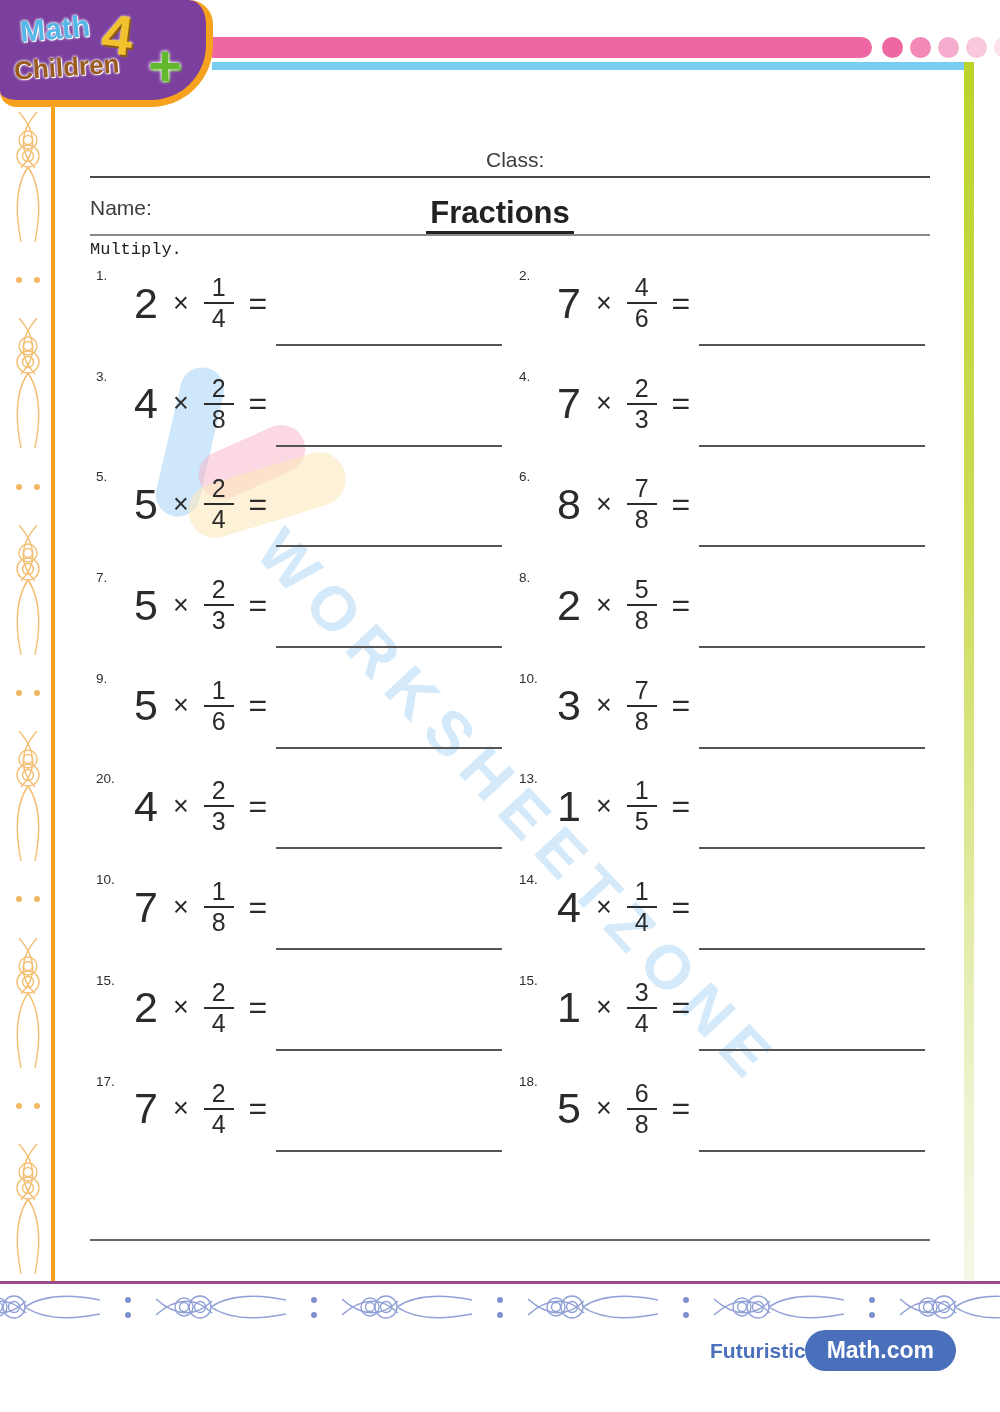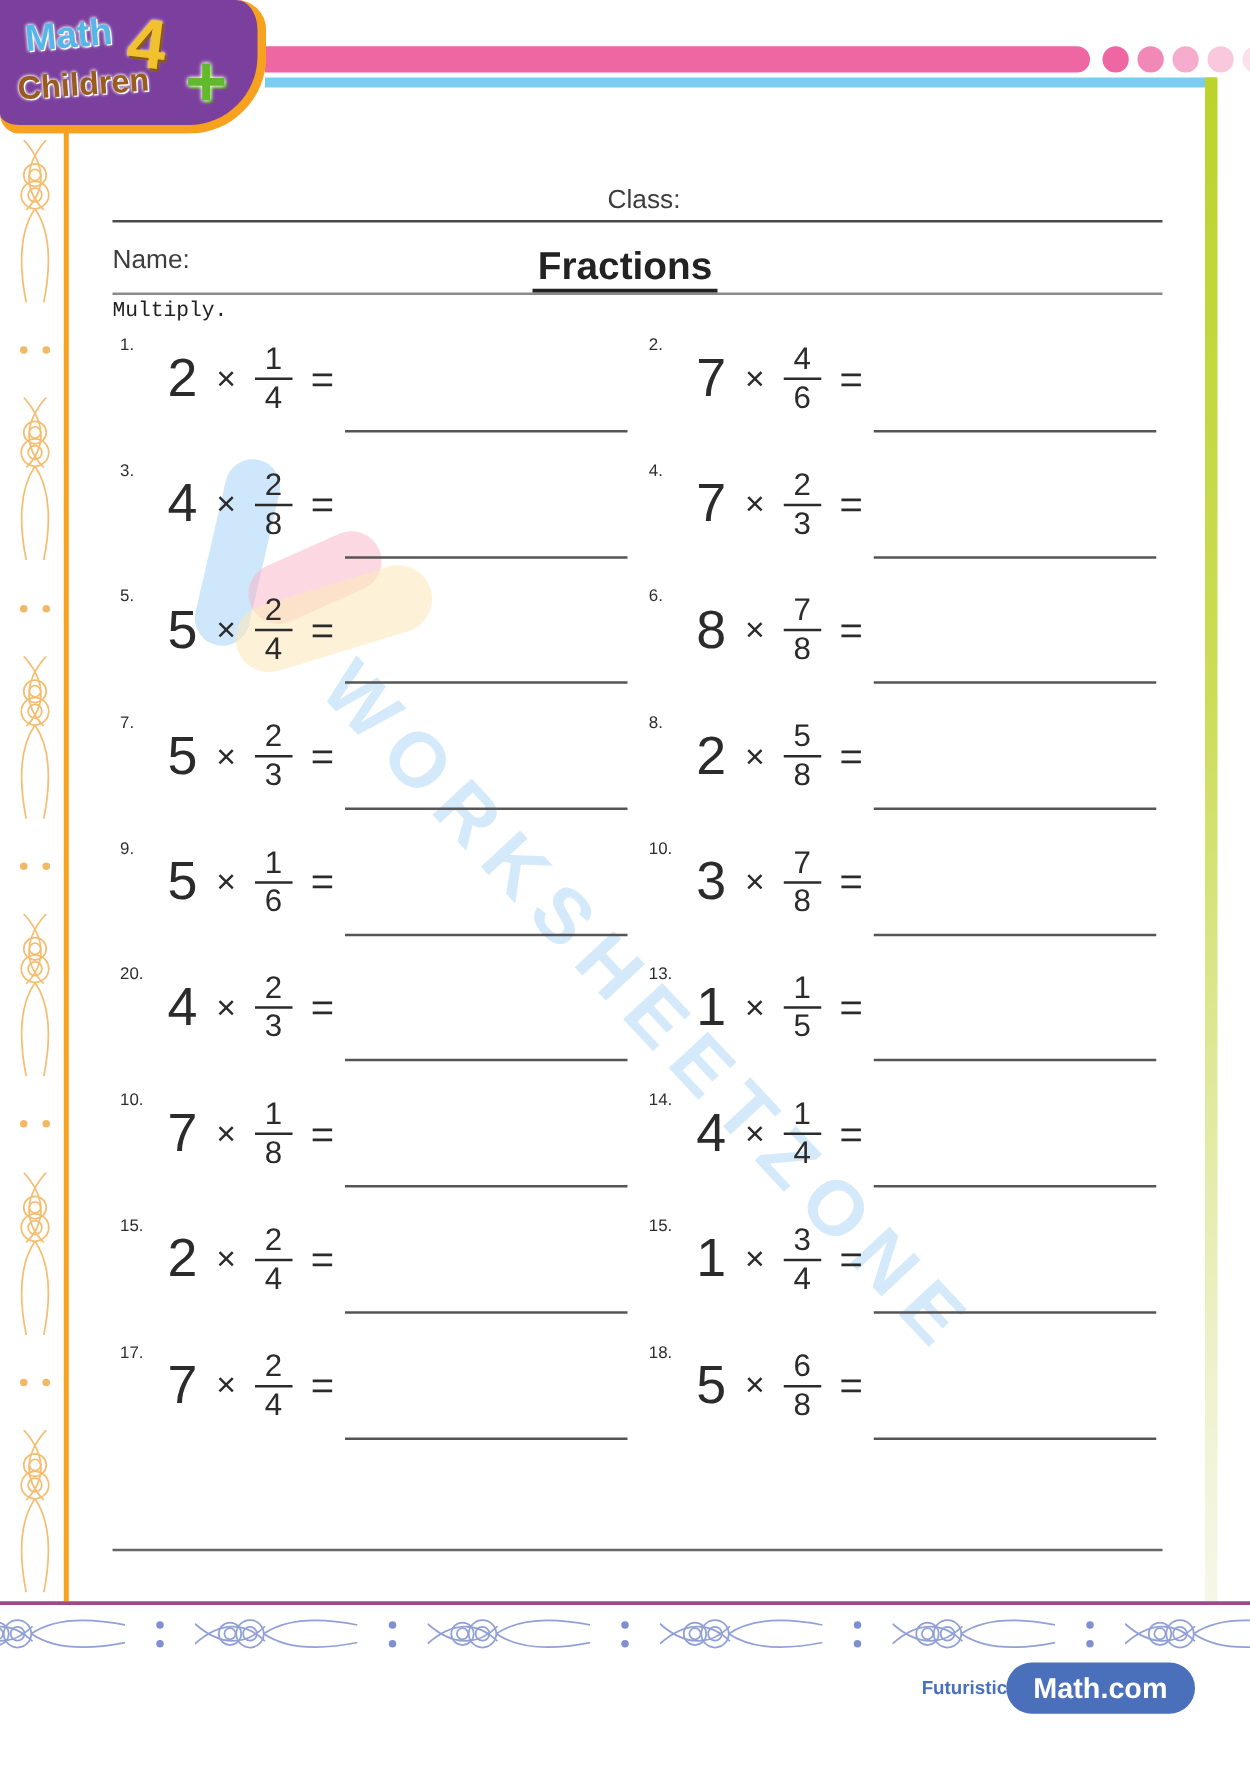--- a/index.html
+++ b/index.html
@@ -36,21 +36,21 @@
 
   
   .rule-bottom{position:absolute;left:90px;top:1239px;width:840px;height:2px;background:#666;}
   .purple-line{position:absolute;left:0;top:1281px;width:1000px;height:3px;background:#9c4b88;}
   .bottom-band{position:absolute;left:-30px;top:1290px;width:1060px;height:34px;display:flex;
         justify-content:space-between;align-items:center;}
   .colon-v{display:flex;flex-direction:column;gap:9px;}
   .colon-v i{width:6px;height:6px;border-radius:50%;background:#7e90cf;}
 
   .brand{position:absolute;top:1330px;right:44px;display:flex;align-items:center;z-index:6;}
-  .brand .pre{font-size:15px;font-weight:bold;color:#4a6fbb;}
+  .brand .pre{font-size:21px;font-weight:bold;color:#4a6fbb;}
   .brand .pill{background:#4a6fbb;color:#fff;font-size:23px;font-weight:bold;
         padding:7px 22px;border-radius:26px;margin-left:-1px;}
 
   
   .wm-text{position:absolute;left:295px;top:515px;transform:rotate(47deg);transform-origin:left top;
         font-size:62px;font-weight:bold;letter-spacing:12px;color:rgba(141,196,238,0.38);
         white-space:nowrap;z-index:1;}
   .wm-stroke{position:absolute;border-radius:28px;z-index:1;}
   .wm-blue{left:168px;top:366px;width:44px;height:152px;transform:rotate(13deg);
         background:rgba(166,212,247,0.55);}

